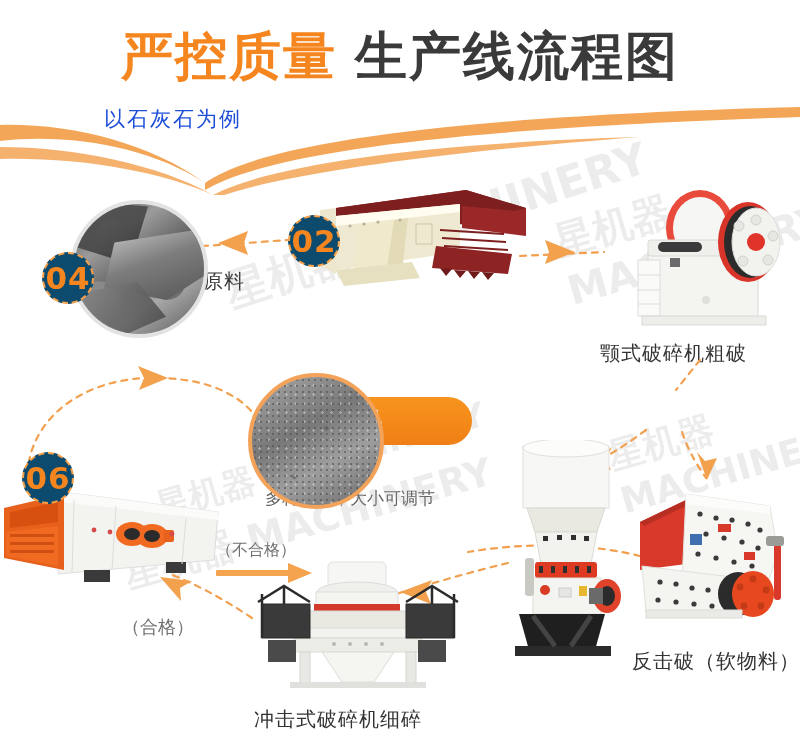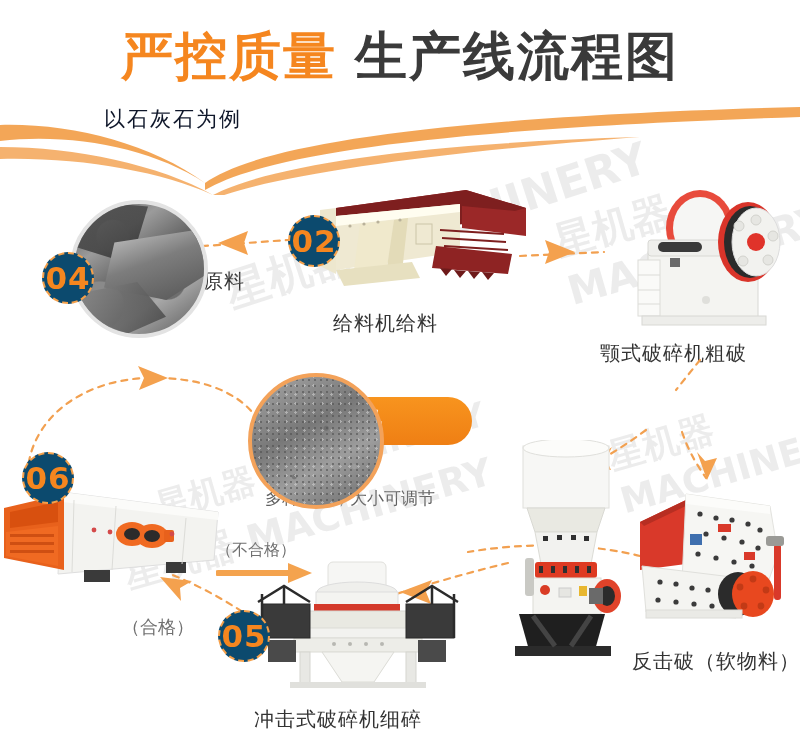--- a/index.html
+++ b/index.html
@@ -12,21 +12,21 @@
   }
   #root{position:relative;width:800px;height:750px;overflow:hidden;}
 
   
   .title-row{position:absolute;left:0;top:22px;width:800px;text-align:center;
     white-space:nowrap;}
   .title-a{font-size:52px;font-weight:bold;color:#F5861F;letter-spacing:2px;
     font-family:"DejaVu Sans",sans-serif;}
   .title-b{font-size:52px;font-weight:bold;color:#3a3a3a;letter-spacing:2px;
     margin-left:18px;font-family:"DejaVu Sans",sans-serif;}
-  .subtitle{position:absolute;left:104px;top:105px;font-size:21px;color:#0f172a;
+  .subtitle{position:absolute;left:104px;top:105px;font-size:21px;color:#1d4ed8;
     letter-spacing:2px;font-family:"DejaVu Sans",sans-serif;}
 
   .swoosh{position:absolute;left:0;top:95px;width:800px;height:100px;}
 
   
   .badge{
     position:absolute;width:52px;height:52px;border-radius:50%;
     border:2px dashed #F5A04A;background:#0c4a6e;
     display:flex;align-items:center;justify-content:center;
     color:#F5861F;font-size:31px;letter-spacing:1px;
@@ -192,21 +192,20 @@
       <rect x="126" y="46" width="16" height="20" fill="#EFE9D2" stroke="#ccc5a8"></rect>
       <g fill="#b9b19a">
         <circle cx="60" cy="48" r="1.6"></circle>
           <circle cx="74" cy="46" r="1.6"></circle>
         <circle cx="88" cy="44" r="1.6"></circle>
           <circle cx="110" cy="42" r="1.6"></circle>
       </g>
     </svg>
   </div>
   <div class="badge" style="left:288px;top:215px;">02</div>
-  <div class="caption" style="left:333px;top:310px;">给料机给料</div>
 
   <div class="mach" style="left:630px;top:180px;width:170px;height:160px;">
     <svg viewBox="0 0 170 160" width="170" height="160">
       <ellipse cx="70" cy="48" rx="34" ry="38" fill="#E84B3C"></ellipse>
       <ellipse cx="70" cy="48" rx="27" ry="31" fill="#F6F6F4"></ellipse>
       <rect x="18" y="72" width="110" height="66" fill="#F4F4F1" stroke="#d8d8d4"></rect>
       <rect x="18" y="60" width="76" height="16" rx="3" fill="#EFEFEC" stroke="#d8d8d4"></rect>
       <rect x="28" y="62" width="44" height="10" rx="5" fill="#3a3a3a"></rect>
       <ellipse cx="118" cy="62" rx="30" ry="40" fill="#D9342A"></ellipse>
       <ellipse cx="120" cy="62" rx="26" ry="36" fill="#2b2b2b"></ellipse>
@@ -311,21 +310,20 @@
       <rect x="156" y="92" width="10" height="34" fill="#E8E8E4" stroke="#d5d5d0"></rect>
       <rect x="40" y="122" width="136" height="6" fill="#E0E0DC"></rect>
       <g fill="#b7b7b2">
           <circle cx="84" cy="84" r="2"></circle>
           <circle cx="100" cy="84" r="2"></circle>
           <circle cx="116" cy="84" r="2"></circle>
           <circle cx="132" cy="84" r="2"></circle>
         </g>
     </svg>
   </div>
-  <div class="badge" style="left:218px;top:610px;">05</div>
   <div class="caption" style="left:254px;top:706px;">冲击式破碎机细碎</div>
 
   <div class="mach" style="left:485px;top:440px;width:160px;height:225px;">
     <svg viewBox="0 0 160 225" width="160" height="225">
       <rect x="38" y="6" width="86" height="62" fill="#F7F7F5" stroke="#e0e0dc"></rect>
       <ellipse cx="81" cy="8" rx="43" ry="9" fill="#FCFCFA" stroke="#e0e0dc"></ellipse>
       <polygon points="42,68 120,68 112,92 50,92" fill="#E9E9E2" stroke="#d9d9d3"></polygon>
       <polygon points="50,92 112,92 106,124 56,124" fill="#F2F2EF" stroke="#dcdcd6"></polygon>
       <g fill="#2f2f2f">
         <rect x="58" y="96" width="5" height="5"></rect>

